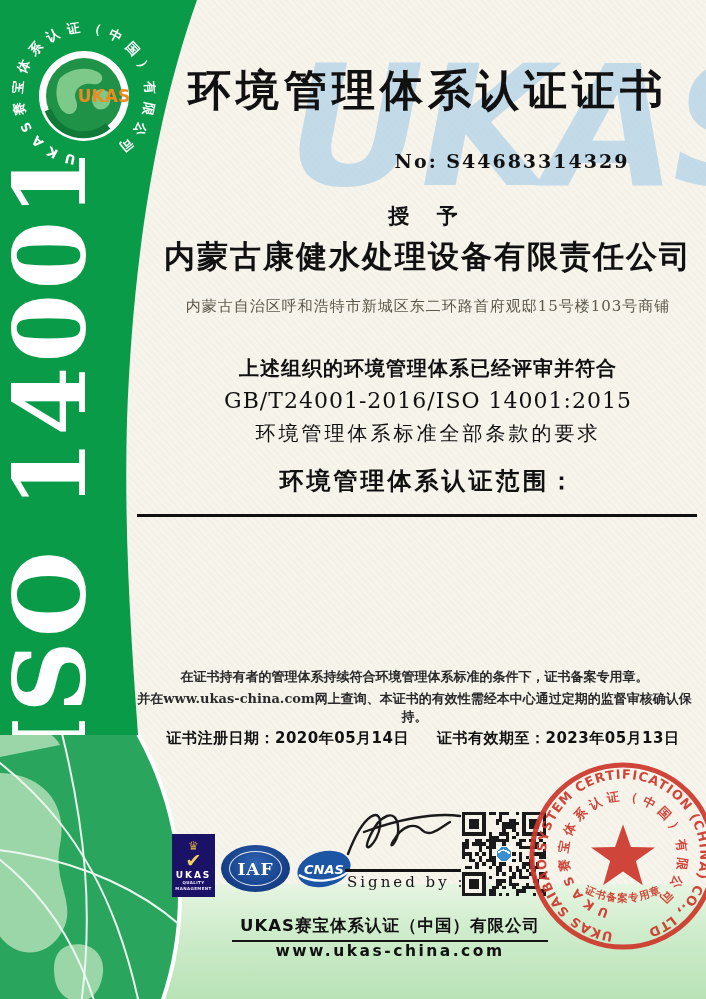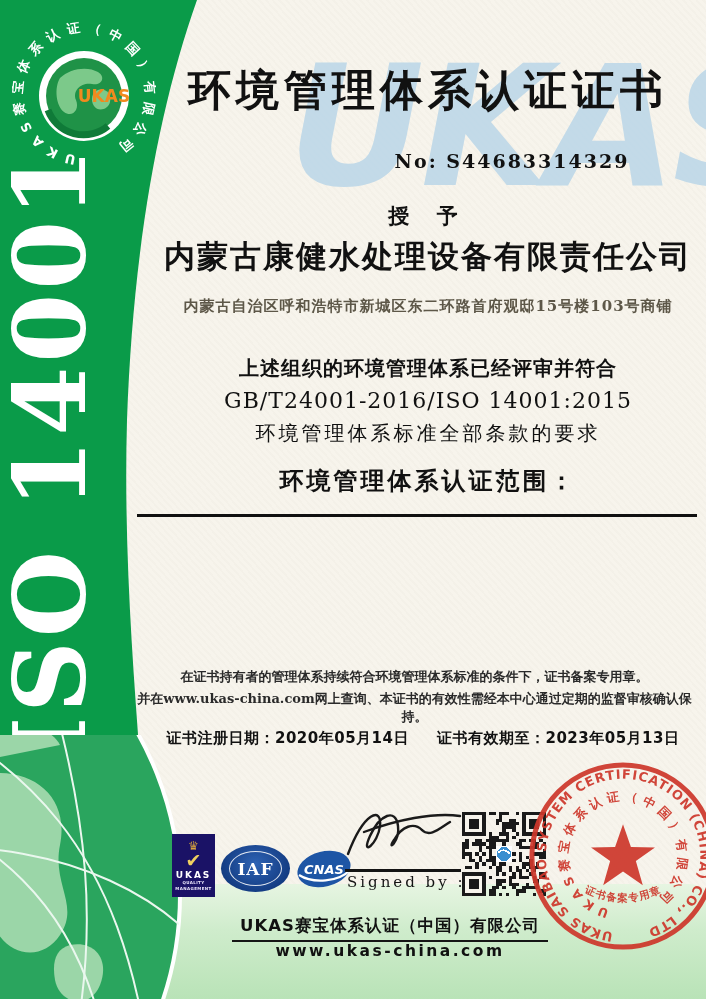--- a/index.html
+++ b/index.html
@@ -33,21 +33,21 @@
     left:0;top:884px;width:706px;height:115px;
     background:linear-gradient(180deg,#e7f5e2 0%,#cfeccc 40%,#b9e3b7 100%);
     border-radius:120px 18px 0 0 / 26px 10px 0 0;
   }
   
   .cline{left:150px;right:0;text-align:center;}
   .title{top:62px;font-size:43px;font-weight:700;letter-spacing:5px;}
   .cert-no{top:150px;padding-left:168px;font-size:19px;font-weight:700;letter-spacing:2px;}
   .awarded{top:202px;font:bold 21px "DejaVu Sans", sans-serif;letter-spacing:10px;}
   .company{top:236px;font-size:31px;font-weight:600;letter-spacing:2px;}
-  .address{top:297px;font-size:15px;color:#5d5748;letter-spacing:1px;font-weight:bold;}
+  .address{top:297px;font-size:15px;color:#5d5748;letter-spacing:1px;}
   .compl1{top:355px;font:bold 20px "DejaVu Sans", sans-serif;letter-spacing:1px;}
   .standard{top:388px;font-size:22px;letter-spacing:1px;}
   .compl2{top:420px;font-size:20px;letter-spacing:3px;}
   .scope-title{top:465px;font-size:24px;font-weight:700;letter-spacing:3px;}
   .rule{left:137px;top:514px;width:560px;height:3px;background:#101010;}
   .scope-text{
     left:137px;top:523px;width:561px;
     font:bold 19px "DejaVu Serif", serif;line-height:27.5px;
     text-align:justify;text-justify:inter-character;color:#131313;
   }

